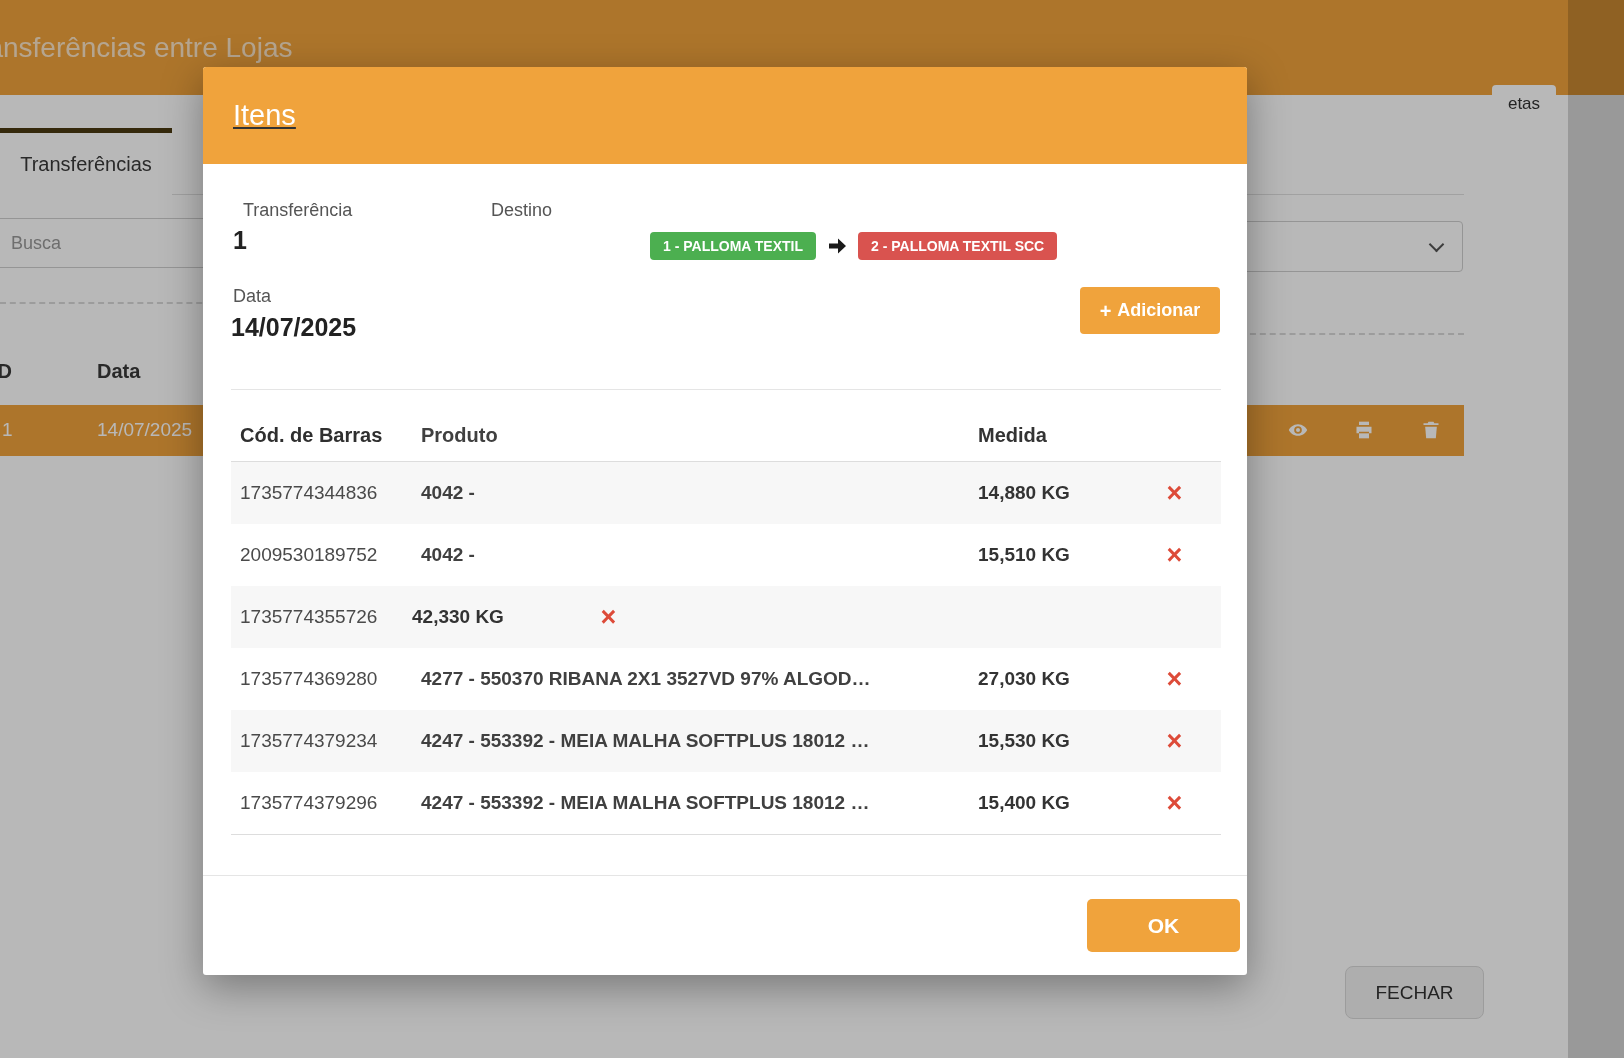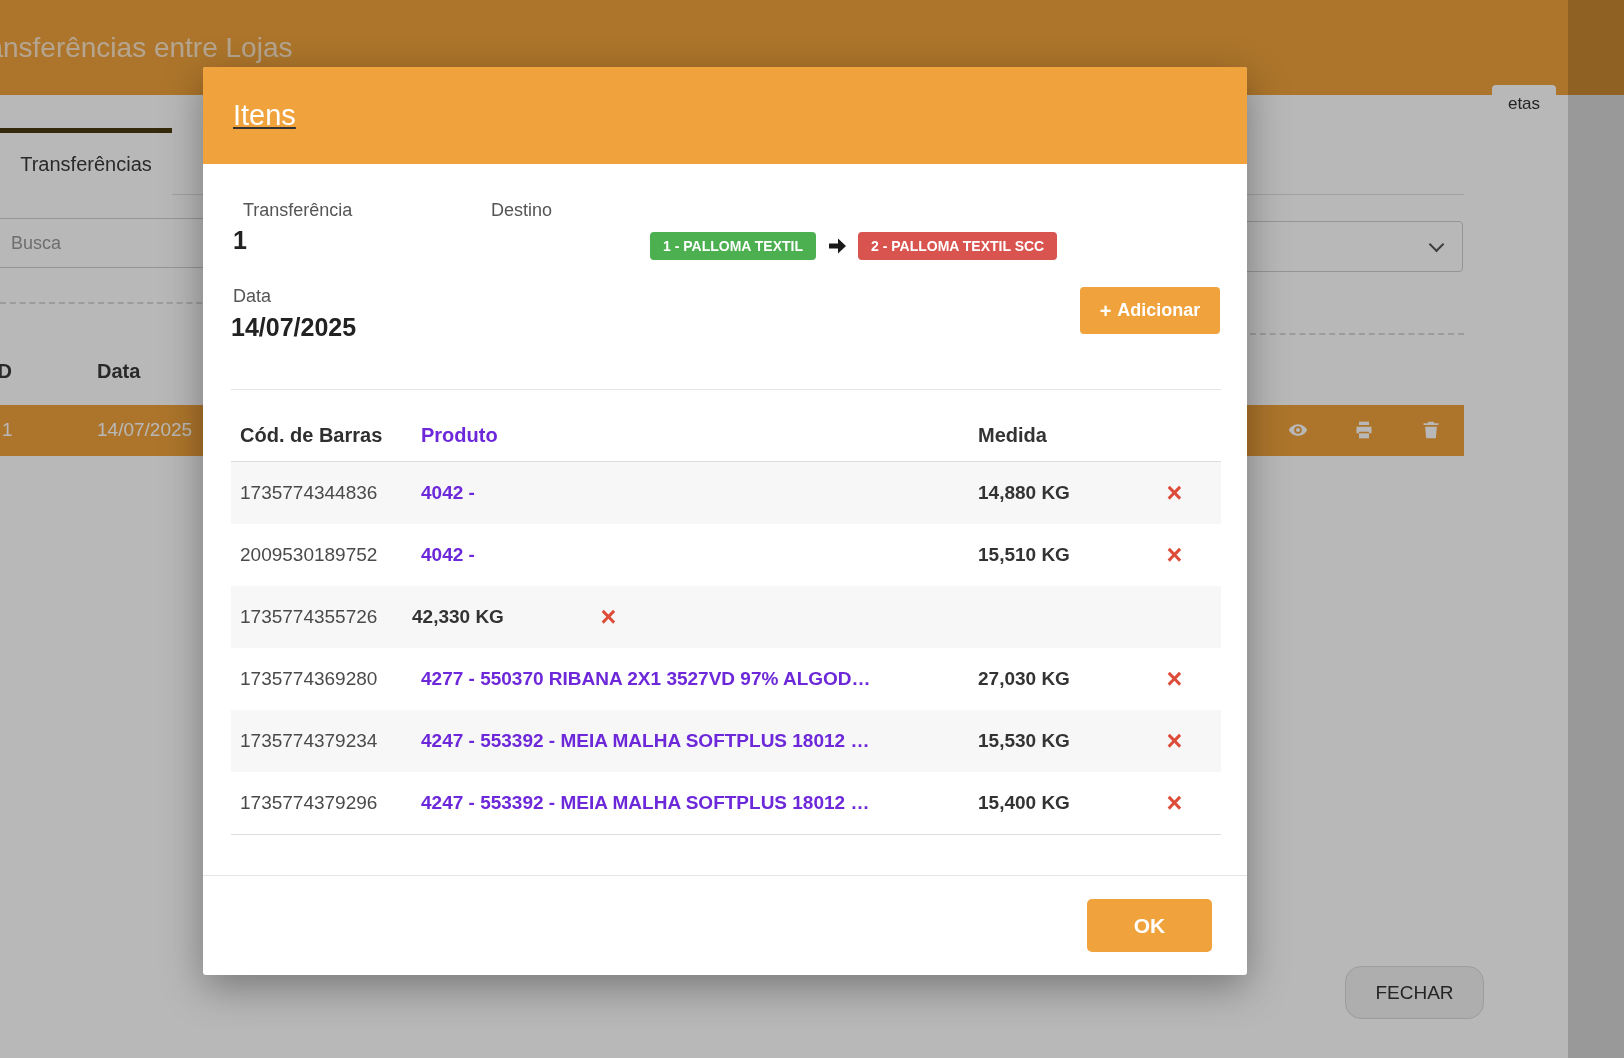--- a/index.html
+++ b/index.html
@@ -74,21 +74,21 @@
   }
   .bg-row .cell-id   { position: absolute; left: 2px;  top: 14px; font-size: 19px; }
   .bg-row .cell-data { position: absolute; left: 97px; top: 14px; font-size: 19px; }
   .row-icon { position: absolute; top: 15px; width: 20px; height: 20px; cursor: pointer; }
   .row-icon svg { display: block; width: 20px; height: 20px; fill: #fff; }
   .icon-eye   { left: 1288px; }
   .icon-print { left: 1354px; }
   .icon-trash { left: 1421px; }
   .fechar-btn {
     position: absolute; left: 1345px; top: 966px; width: 139px; height: 53px;
-    background: #f1f1f1; border: 1px solid #d9d9d9; border-radius: 16px;
+    background: #f1f1f1; border: 1px solid #d9d9d9; border-radius: 8px;
     font-size: 19px; font-weight: 500; color: #333; z-index: 2;
     display: flex; align-items: center; justify-content: center; font-family: inherit;
     cursor: pointer;
   }
   .scroll-col {
     position: absolute; left: 1568px; top: 0; width: 56px; height: 1058px;
     background: rgba(0,0,0,0.17); z-index: 3;
   }
   
   .overlay {
@@ -142,33 +142,33 @@
     display: flex; align-items: center; height: 52px;
     border-bottom: 1px solid #ddd;
     font-size: 20px; font-weight: 700; color: #2f2f2f;
   }
   .itable-row {
     display: flex; align-items: center; height: 62px; font-size: 19px;
   }
   .itable-row.stripe { background: #f7f7f7; }
   .itable { border-bottom: 1px solid #ddd; }
   .c-bar  { width: 181px; padding-left: 9px; color: #4a4a4a; white-space: nowrap; }
-  .c-prod { flex: 1; padding-left: 9px; font-weight: 700; color: #6d28d9;
+  .c-prod { flex: 1; padding-left: 9px; font-weight: 700; color: #404040;
             white-space: nowrap; overflow: hidden; }
   .itable-header .c-prod { font-weight: 700; }
   .c-med  { width: 150px; text-align: left; font-weight: 700; color: #333; white-space: nowrap; }
   .c-x    { width: 93px; text-align: center; }
   .xmark  { color: #DD4B39; font-weight: 700; font-size: 27px; line-height: 1; cursor: pointer; display: inline-block; }
   .itable-header .c-bar { color: #2f2f2f; }
   .divider2 {
     position: absolute; left: 0; top: 711px; width: 1044px; height: 0;
     border-top: 1px solid #e5e5e5;
   }
   .ok-btn {
-    position: absolute; left: 884px; top: 735px; width: 125px; height: 53px;
+    position: absolute; left: 884px; top: 735px; width: 153px; height: 53px;
     background: #F0A33C; border: none; border-radius: 5px;
     color: #fff; font-size: 21px; font-weight: 600; font-family: inherit;
     display: flex; align-items: center; justify-content: center; cursor: pointer;
   }
 </style>
 </head>
 <body>
 
 <div class="screen">
 

